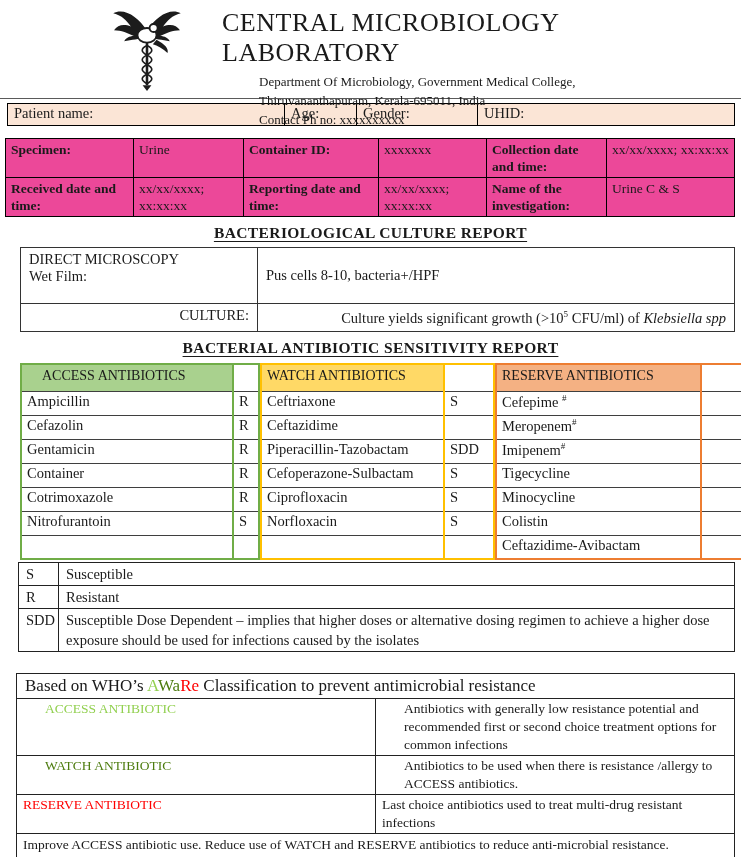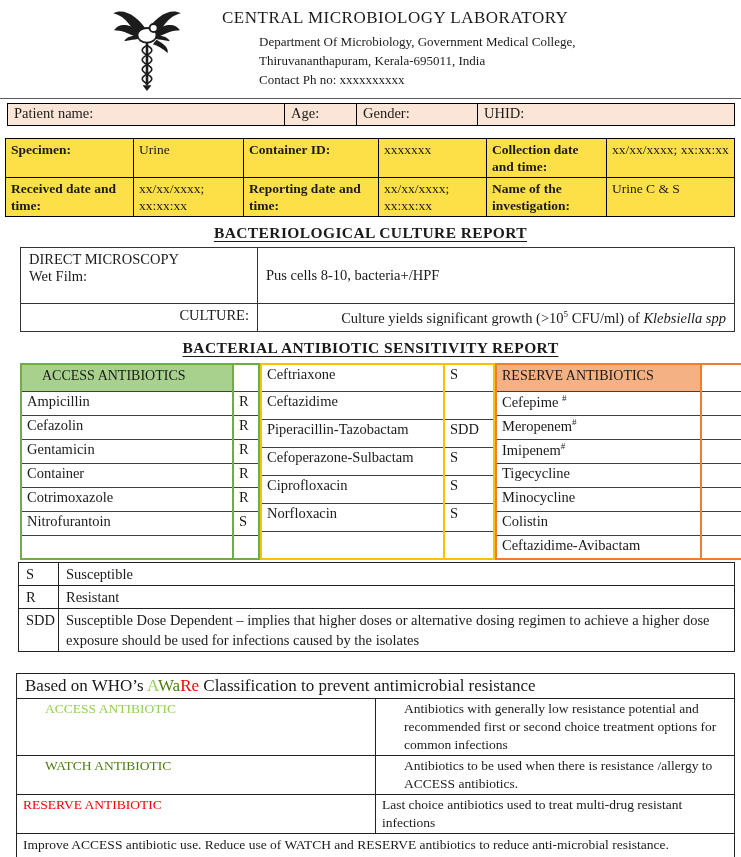--- a/index.html
+++ b/index.html
@@ -8,34 +8,34 @@
     position:relative; width:741px; height:857px; margin:0 auto;
     background:#fff; color:#1a1a1a;
     font-family:"Liberation Serif","DejaVu Serif",serif;
     overflow:hidden;
   }
 
   
   .hdr { display:flex; padding:6px 0 0 110px; height:98px; }
   .hdr-logo { width:74px; height:88px; flex:0 0 auto; }
   .hdr-text { margin-left:38px; }
-  .hdr-title { font-size:17px; letter-spacing:.5px; padding-top:2px; }
+  .hdr-title { font-size:26px; letter-spacing:.5px; padding-top:2px; }
   .hdr-sub { font-size:13px; line-height:19px; margin-top:4px;margin-left:37px; }
   .hdr-rule { border-bottom:1.5px solid #5a5a5a; }
 
   
   table { border-collapse:collapse; table-layout:fixed; }
   td { vertical-align:top; }
 
   
   .patient-tbl { width:727px; margin:4px 0 0 7px; background:#fbe5d6; border:1.7px solid #000; }
   .patient-tbl td { border:1px solid #000; font-size:14.5px; padding:1px 6px; height:22px; white-space:nowrap; overflow:hidden; }
 
   
-  .spec-tbl { width:729px; margin:12px 0 0 5px; background:#fde047; border:1.7px solid #000; }
+  .spec-tbl { width:729px; margin:12px 0 0 5px; background:#ec4899; border:1.7px solid #000; }
   .spec-tbl td { border:1px solid #000; font-size:13.5px; line-height:17px; padding:2px 5px; height:38px; }
   .spec-tbl td.lbl { font-weight:bold; }
 
   
   .sec-title { text-align:center; font-weight:bold; font-size:15.5px; margin-top:7px; letter-spacing:.4px; }
   .sec-title span { text-decoration:underline; text-underline-offset:3px; }
 
   
   .cult-tbl { width:714px; margin:5px 0 0 20px; border:1.6px solid #333; }
   .cult-tbl td { border:1px solid #333; font-size:14.5px; padding:3px 8px; }
@@ -211,20 +211,24 @@
           </tr>
     </tbody>
       </table>
 
     <table class="abx gold" style="width:233px">
       <colgroup>
           <col style="width:183px">
           <col style="width:50px">
         </colgroup>
       <tbody>
+          <tr class="hd">
+            <td class="hd-name">WATCH ANTIBIOTICS</td>
+            <td class="hd-status"></td>
+          </tr>
       <tr>
             <td>Ceftriaxone</td>
             <td>S</td>
           </tr>
       <tr>
             <td>Ceftazidime</td>
             <td></td>
           </tr>
       <tr>
             <td>Piperacillin-Tazobactam</td>

